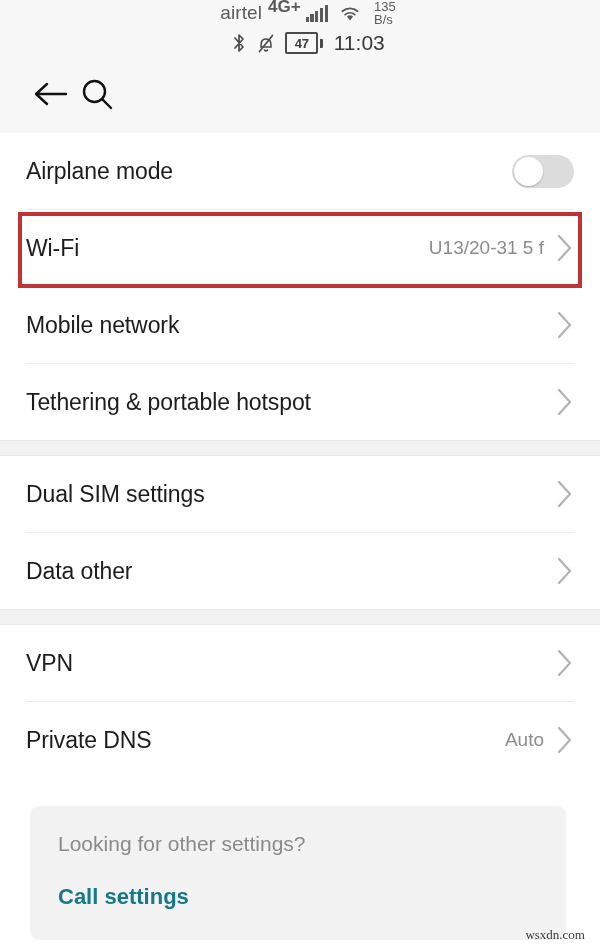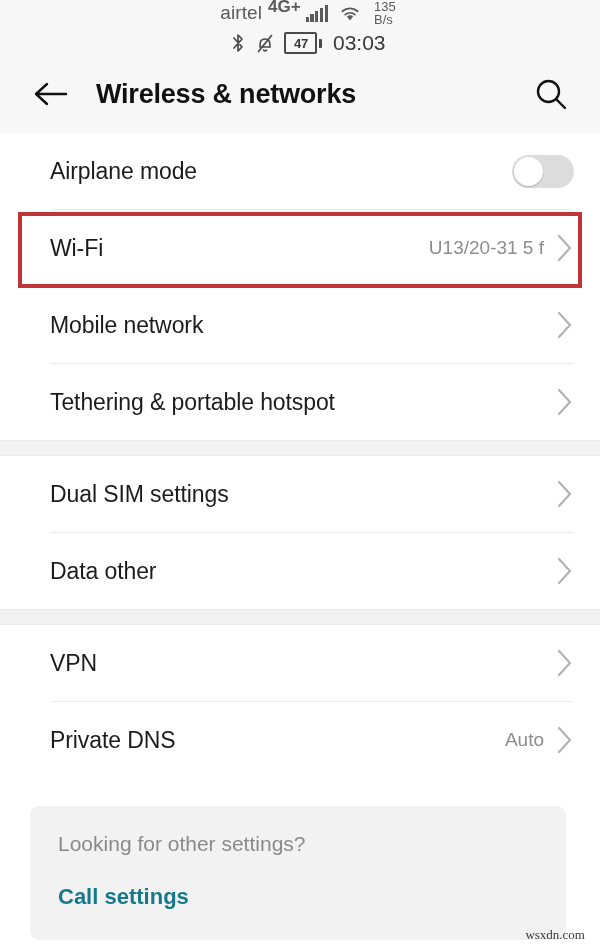--- a/index.html
+++ b/index.html
@@ -139,21 +139,21 @@
     display: flex;
     align-items: center;
     justify-content: center;
     cursor: pointer;
     flex: 0 0 auto;
   }
 
   
   .content { background: #ffffff; }
 
-  .group { background: #ffffff; padding-left: 24px; }
+  .group { background: #ffffff; }
   .group-gap {
     height: 16px;
     background: #f2f2f2;
     border-top: 1px solid #eaeaea;
     border-bottom: 1px solid #eaeaea;
   }
 
   .row {
     position: relative;
     height: 76px;
@@ -284,31 +284,30 @@
       </svg>
       <svg width="20" height="22" viewBox="0 0 20 22">
         <path d="M5 15c0-5 .4-8 5-8s5 3 5 8H5z" stroke="#4a4a4a" stroke-width="1.6" fill="none"></path>
         <path d="M8.2 17.6a1.9 1.9 0 0 0 3.6 0" stroke="#4a4a4a" stroke-width="1.6" fill="none"></path>
         <path d="M3.5 19.5L16.5 3.5" stroke="#4a4a4a" stroke-width="1.7" stroke-linecap="round"></path>
       </svg>
       <span class="battery">
         <span class="batt-body">47</span>
         <span class="batt-cap"></span>
       </span>
-      <span class="clock">03:03</span>
+      <span class="clock">11:03</span>
     </div>
   </div>
 
   <div class="appbar">
     <span class="back-btn">
       <svg width="36" height="28" viewBox="0 0 36 28">
         <path d="M33 14H3M14 4L3 14l11 10" stroke="#111" stroke-width="2.4" fill="none" stroke-linecap="round" stroke-linejoin="round"></path>
       </svg>
     </span>
-    <span class="page-title">Wireless &amp; networks</span>
     <span class="search-btn">
       <svg width="34" height="34" viewBox="0 0 34 34">
         <circle cx="14.5" cy="14.5" r="10.5" stroke="#111" stroke-width="2.4" fill="none"></circle>
         <path d="M22.4 22.4L31 31" stroke="#111" stroke-width="2.4" fill="none" stroke-linecap="round"></path>
       </svg>
     </span>
   </div>
 
   <div class="content">
 

